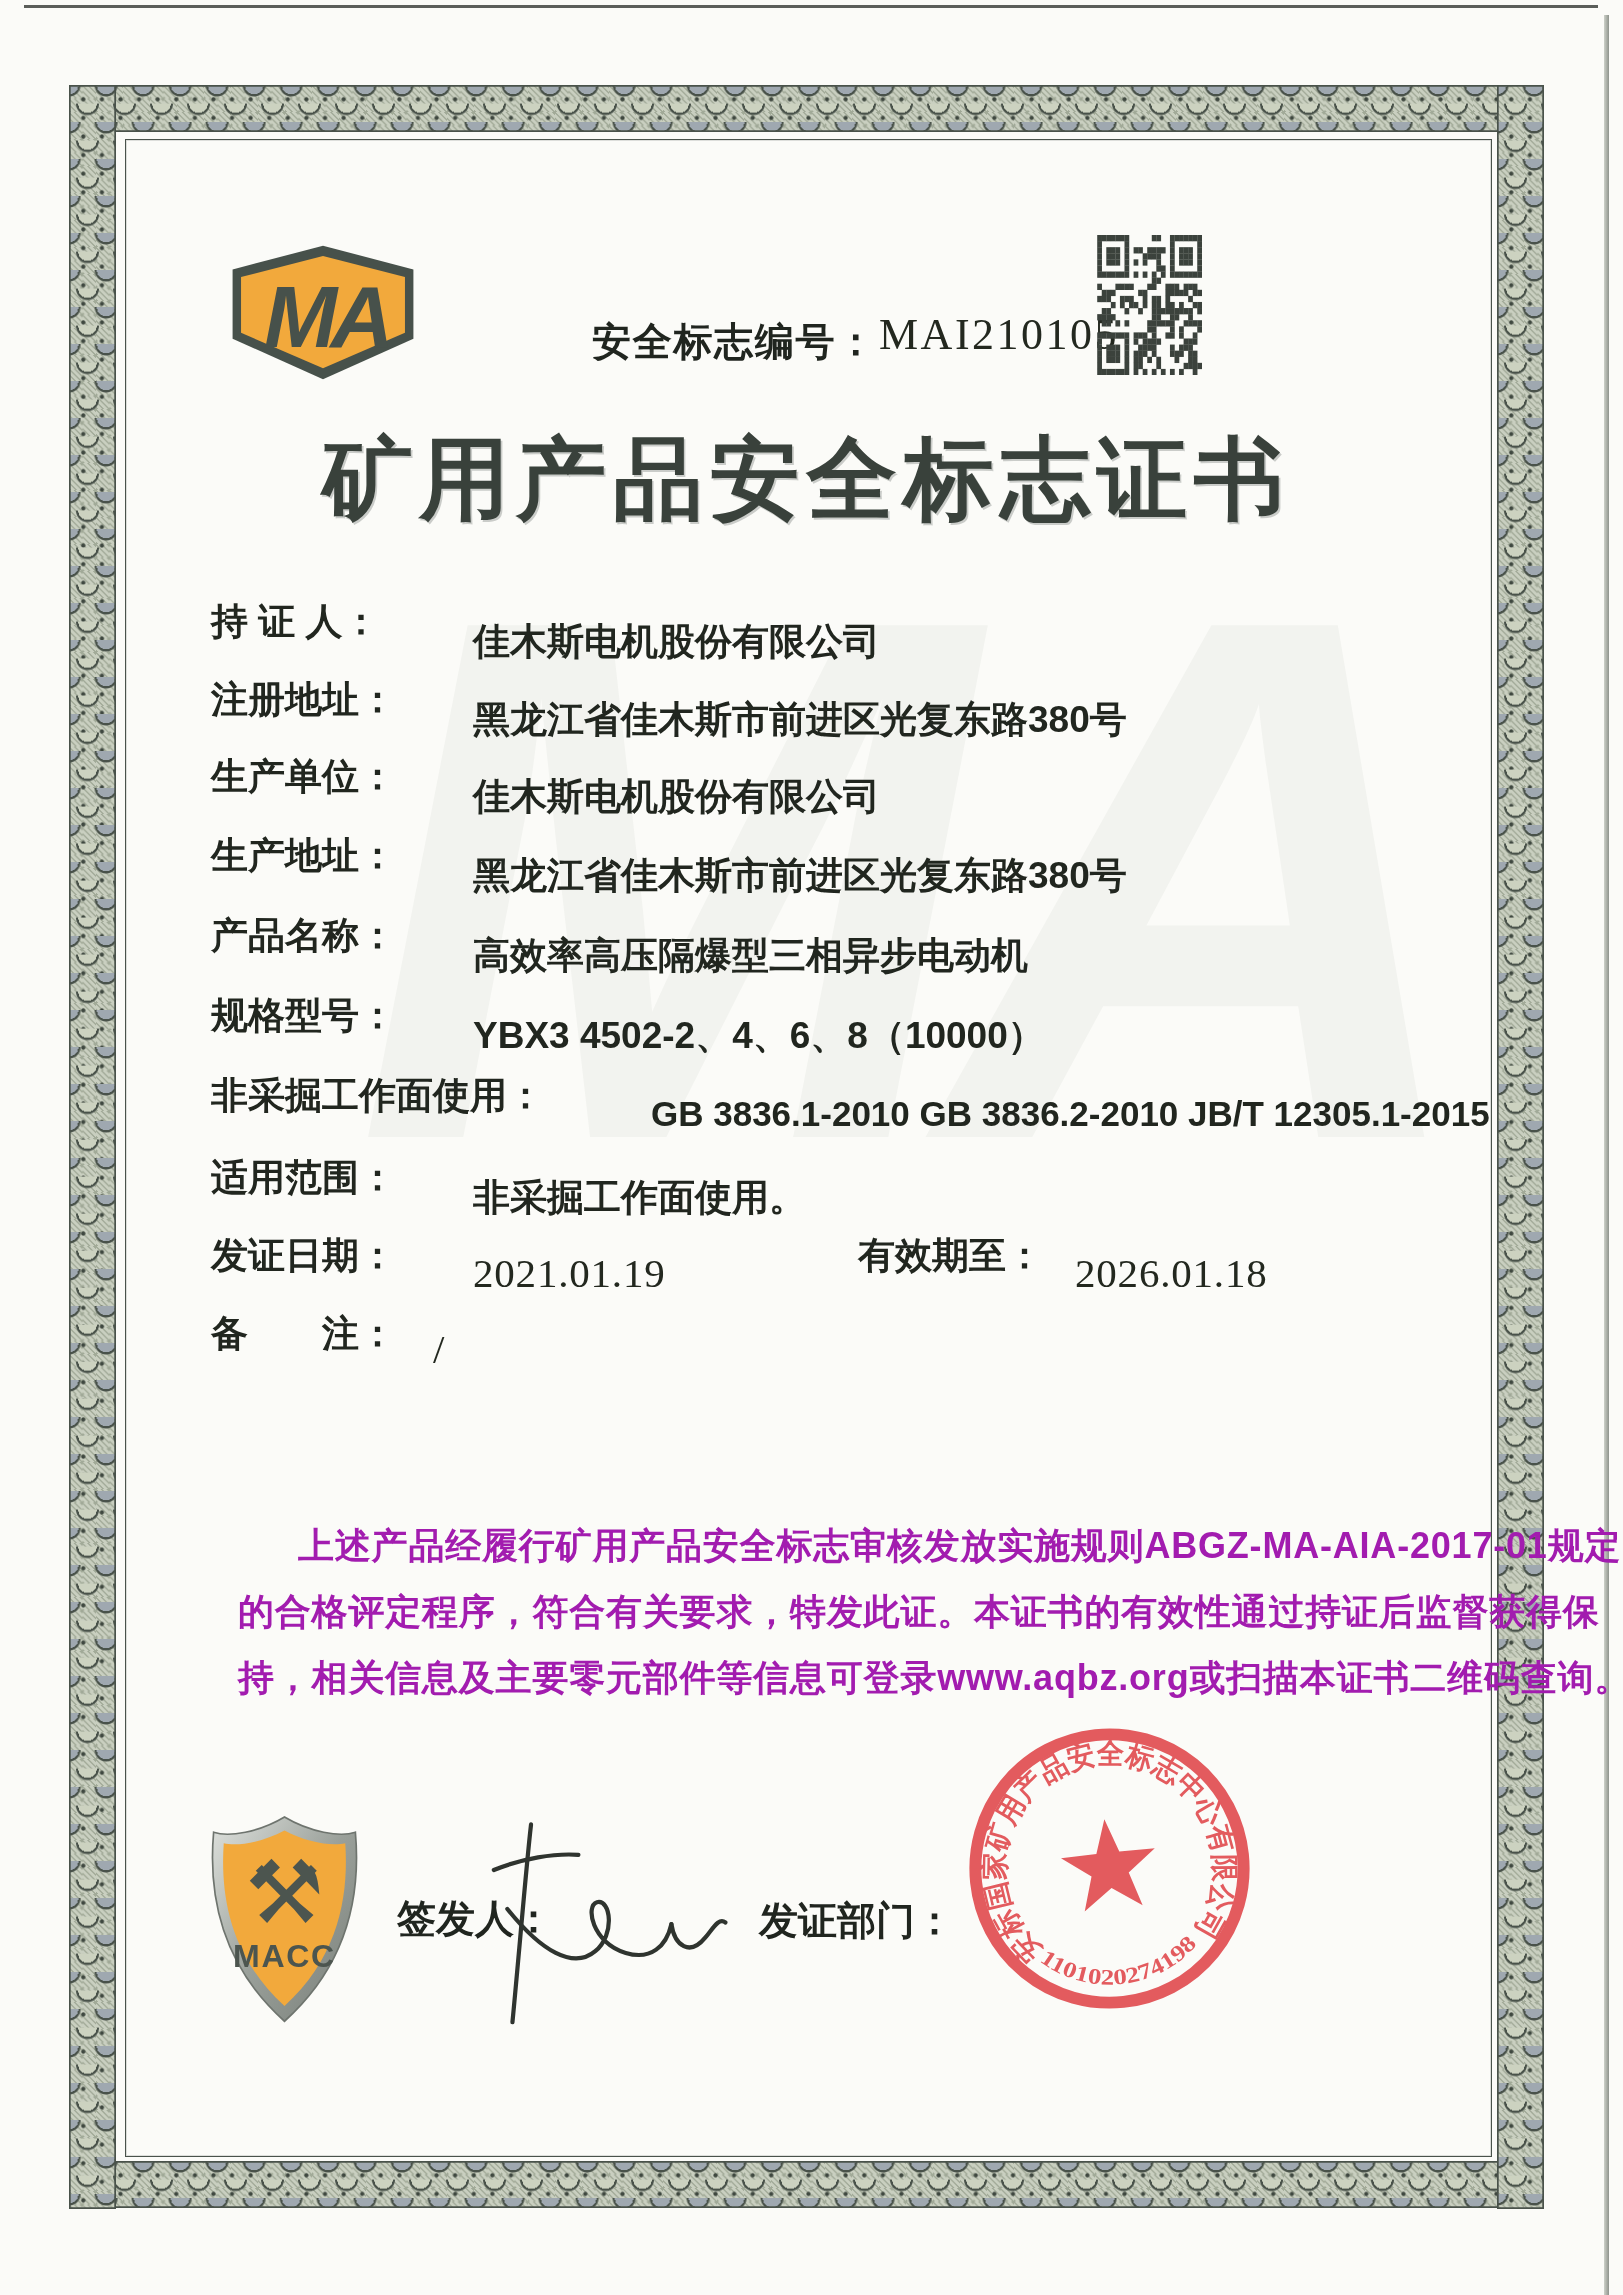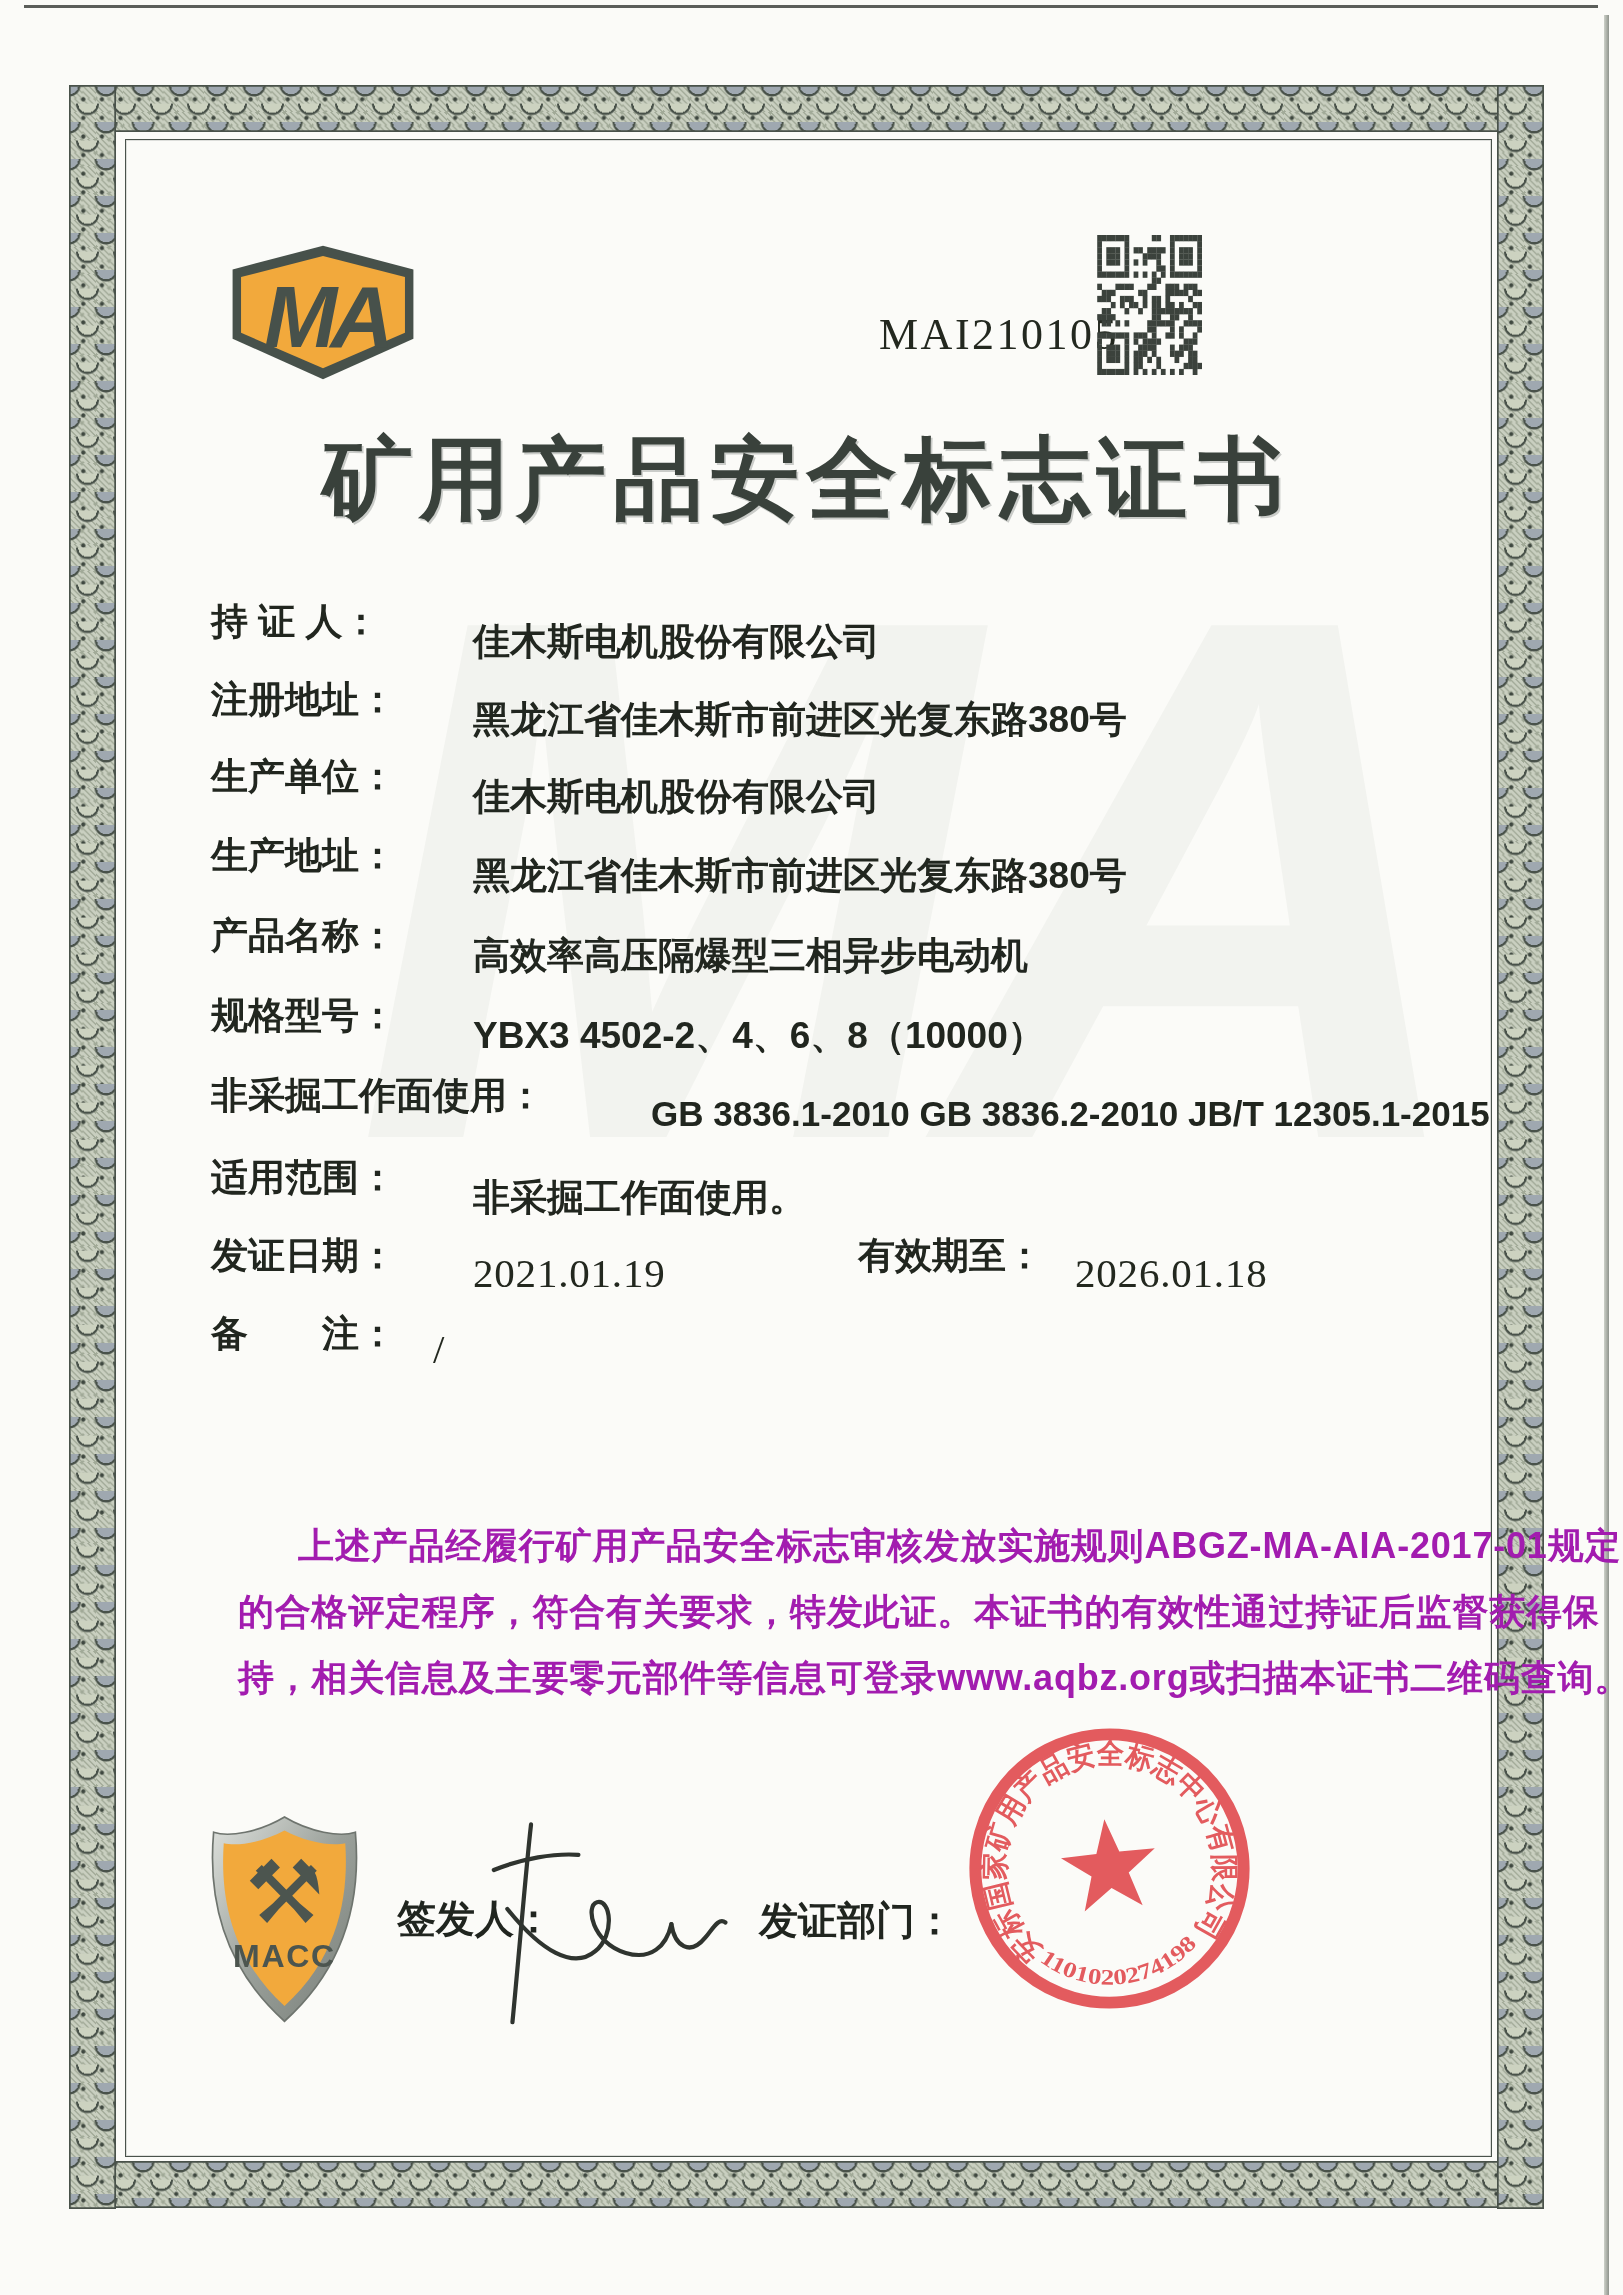--- a/index.html
+++ b/index.html
@@ -69,20 +69,21 @@
   <div class="inner-line"></div>
 
   <div class="watermark">MA</div>
 
   <svg class="abs" style="left:214px;top:244px;" width="218" height="137" viewBox="0 0 258 162">
     <polygon points="129,2 236,30 236,112 129,160 22,112 22,30" fill="#47514b"></polygon>
     <polygon points="129,14 226,39 226,105 129,147 32,105 32,39" fill="#f2a93c"></polygon>
     <text x="132" y="122" text-anchor="middle" font-size="104" font-weight="bold" font-style="italic" letter-spacing="-8" fill="#47514b" font-family="Liberation Sans, sans-serif">MA</text>
   </svg>
 
+  <span class="certno-label">安全标志编号：</span>
   <span class="certno-value">MAI210105</span>
 
   <svg class="abs" style="left:1097px;top:235px;" width="105" height="140" viewBox="0 0 124 166">
     <g id="qr-m" fill="#3b423c">
         <rect x="0.00" y="0.00" width="5.64" height="7.47"></rect>
         <rect x="5.39" y="0.00" width="5.64" height="7.47"></rect>
         <rect x="10.78" y="0.00" width="5.64" height="7.47"></rect>
         <rect x="16.17" y="0.00" width="5.64" height="7.47"></rect>
         <rect x="21.57" y="0.00" width="5.64" height="7.47"></rect>
         <rect x="26.96" y="0.00" width="5.64" height="7.47"></rect>

